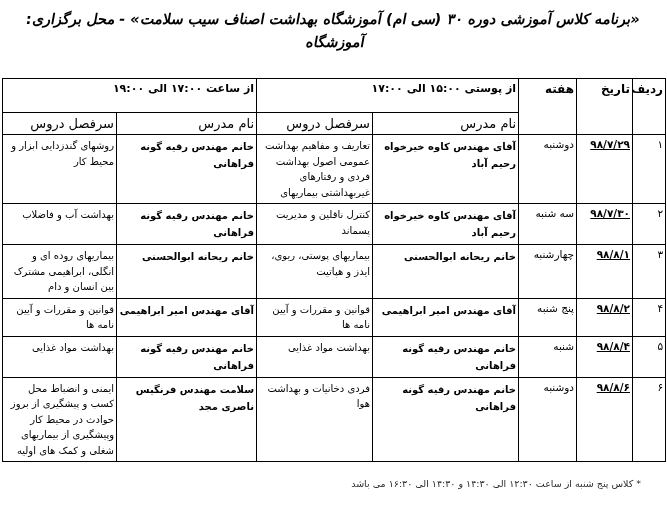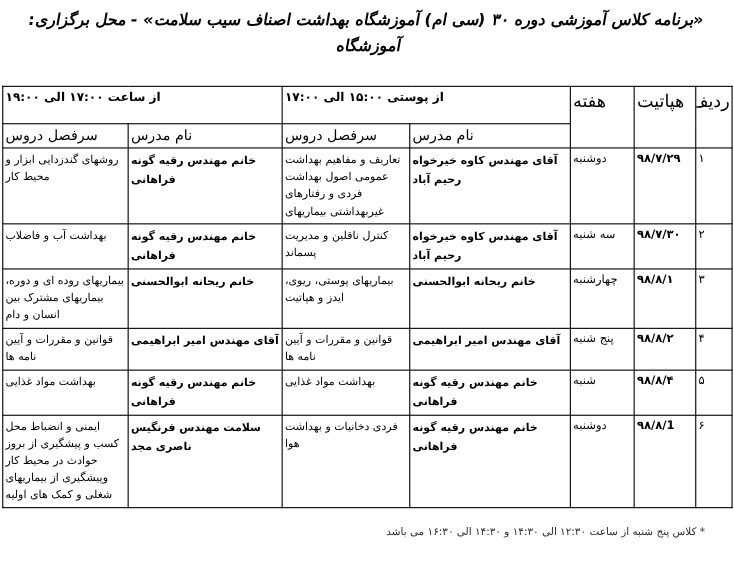--- a/index.html
+++ b/index.html
@@ -32,38 +32,38 @@
     table-layout: fixed;
     width: 663px;
     margin: 24px 2px 0 2px;
     direction: rtl;
   }
   table.schedule th, table.schedule td {
     border: 1.5px solid #000;
     box-sizing: border-box;
     overflow: hidden;
     padding: 3px 2px;
-    text-align: left;
+    text-align: right;
     vertical-align: top;
   }
   tr.h1 { height: 34px; }
   tr.h2 { height: 22px; }
   tbody tr:nth-child(1) { height: 54px; }
   tbody tr:nth-child(2) { height: 35px; }
   tbody tr:nth-child(3) { height: 46px; }
   tbody tr:nth-child(4) { height: 34px; }
   tbody tr:nth-child(5) { height: 30px; }
   tbody tr:nth-child(6) { height: 66px; }
 
-  th.plain   { font-weight: normal; font-size: 16px; padding-top: 7px; margin-top: 36px; }
+  th.plain   { font-weight: bold; font-size: 12px; padding-top: 7px; margin-top: 36px; }
   th.session { font-weight: bold;   font-size: 11px;   vertical-align: middle; }
   th.sub     { font-weight: normal; font-size: 13px; vertical-align: middle; }
 
   td.num   { font-weight: normal; font-size: 10.5px; padding-top: 7px; }
-  td.date  { font-weight: bold;   font-size: 10.5px; padding-top: 7px; letter-spacing: .5px; }
+  td.date  { font-weight: bold;   font-size: 10.5px; padding-top: 7px; letter-spacing: .5px; text-decoration: underline; }
   td.week  { font-weight: normal;   font-size: 10.5px; padding-top: 7px; }
   td.instr { font-weight: bold; font-size: 10px;   padding-top: 6px; line-height: 1.7; }
   td.topic { font-weight: normal;   font-size: 10px;  padding-top: 5px; line-height: 1.55; }
 
   
   .footnote {
     direction: rtl;
     text-align: right;
     padding-right: 26px;
     margin-top: 16px;
@@ -84,21 +84,21 @@
       <col style="width:56px">
       <col style="width:58px">
       <col style="width:146px">
       <col style="width:116px">
       <col style="width:140px">
       <col style="width:114px">
     </colgroup>
     <thead>
       <tr class="h1">
         <th rowspan="2" class="plain">ردیف</th>
-        <th rowspan="2" class="plain">هپاتیت</th>
+        <th rowspan="2" class="plain">تاریخ</th>
         <th rowspan="2" class="plain">هفته</th>
         <th colspan="2" class="session">از پوستی ۱۵:۰۰ الی ۱۷:۰۰</th>
         <th colspan="2" class="session">از ساعت ۱۷:۰۰ الی ۱۹:۰۰</th>
       </tr>
       <tr class="h2">
         <th class="sub">نام مدرس</th>
         <th class="sub">سرفصل دروس</th>
         <th class="sub">نام مدرس</th>
         <th class="sub">سرفصل دروس</th>
       </tr>
@@ -122,21 +122,21 @@
         <td class="instr">خانم مهندس رقیه گونه فراهانی</td>
         <td class="topic">بهداشت آب و فاضلاب</td>
       </tr>
       <tr>
         <td class="num">۳</td>
         <td class="date">۹۸/۸/۱</td>
         <td class="week">چهارشنبه</td>
         <td class="instr">خانم ریحانه ابوالحسنی</td>
         <td class="topic">بیماریهای پوستی، ریوی، ایدز و هپاتیت</td>
         <td class="instr">خانم ریحانه ابوالحسنی</td>
-        <td class="topic">بیماریهای روده ای و دوره، بیماریهای مشترک بین انسان و دام</td>
+        <td class="topic">بیماریهای روده ای و انگلی، ابراهیمی مشترک بین انسان و دام</td>
       </tr>
       <tr>
         <td class="num">۴</td>
         <td class="date">۹۸/۸/۲</td>
         <td class="week">پنج شنبه</td>
         <td class="instr">آقای مهندس امیر ابراهیمی</td>
         <td class="topic">قوانین و مقررات و آیین نامه ها</td>
         <td class="instr">آقای مهندس امیر ابراهیمی</td>
         <td class="topic">قوانین و مقررات و آیین نامه ها</td>
       </tr>
@@ -144,21 +144,21 @@
         <td class="num">۵</td>
         <td class="date">۹۸/۸/۴</td>
         <td class="week">شنبه</td>
         <td class="instr">خانم مهندس رقیه گونه فراهانی</td>
         <td class="topic">بهداشت مواد غذایی</td>
         <td class="instr">خانم مهندس رقیه گونه فراهانی</td>
         <td class="topic">بهداشت مواد غذایی</td>
       </tr>
       <tr>
         <td class="num">۶</td>
-        <td class="date">۹۸/۸/1</td>
+        <td class="date">۹۸/۸/۶</td>
         <td class="week">دوشنبه</td>
         <td class="instr">خانم مهندس رقیه گونه فراهانی</td>
         <td class="topic">فردی دخانیات و بهداشت هوا</td>
         <td class="instr">سلامت مهندس فرنگیس ناصری مجد</td>
         <td class="topic">ایمنی و انضباط محل کسب و پیشگیری از بروز حوادث در محیط کار وپیشگیری از بیماریهای شغلی و کمک های اولیه</td>
       </tr>
     </tbody>
   </table>
 
   <div class="footnote">* کلاس پنج شنبه از ساعت ۱۲:۳۰ الی ۱۴:۳۰ و ۱۴:۳۰ الی ۱۶:۳۰ می باشد</div>

